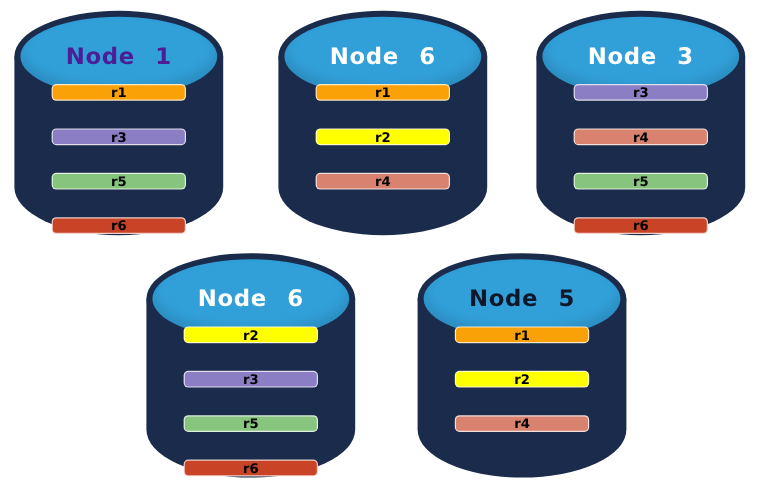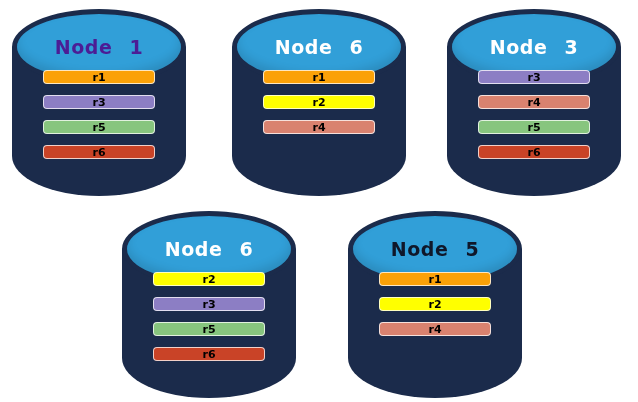--- a/index.html
+++ b/index.html
@@ -24,21 +24,21 @@
     background:#319FD8;border:5px solid #1B2B4B;border-radius:50%;
     display:flex;align-items:center;justify-content:center;
     box-shadow:inset 0 -6px 10px rgba(0,0,0,0.12);
   }
   .node-title{
     color:#ffffff;font-weight:bold;font-size:19px;
     word-spacing:10px;letter-spacing:0.5px;white-space:nowrap;
   }
   .bars{
     position:absolute;left:0;right:0;top:61px;
-    display:flex;flex-direction:column;align-items:center;gap:11px;
+    display:flex;flex-direction:column;align-items:center;gap:23px;
   }
   .bar{
     width:112px;height:14px;box-sizing:border-box;
     border:1px solid rgba(255,255,255,0.75);border-radius:4px;
     display:flex;align-items:center;justify-content:center;
   }
   .bar-label{
     font-size:11px;font-weight:bold;color:#000000;line-height:1;
   }
 </style>

